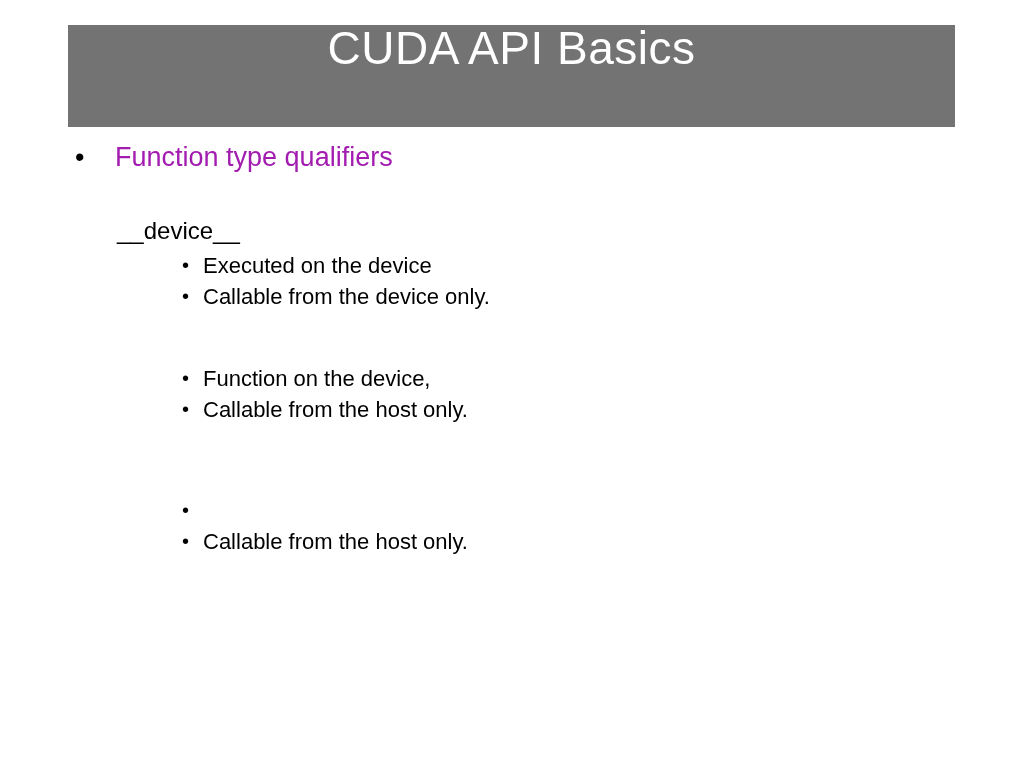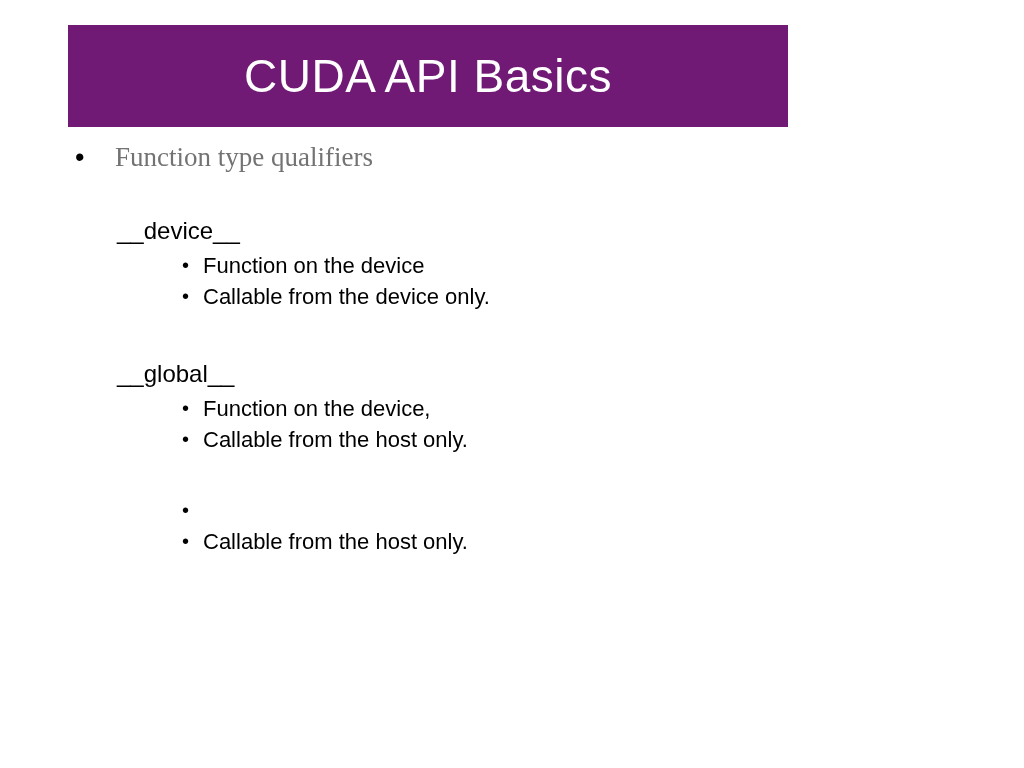--- a/index.html
+++ b/index.html
@@ -22,25 +22,25 @@
     width: 1024px;
     height: 768px;
     background: #ffffff;
   }
 
   
   .title-bar {
     position: absolute;
     left: 68px;
     top: 25px;
-    width: 720px;
+    width: 887px;
     height: 102px;
-    background: #701a75;
+    background: #737373;
     display: flex;
-    align-items: center;
+    align-items: flex-start;
     justify-content: center;
     box-sizing: border-box;
   }
   .title-text {
     color: #ffffff;
     font-family: "Liberation Sans", sans-serif;
     font-size: 46px;
     font-weight: 400;
     letter-spacing: 0.5px;
     line-height: 1;
@@ -71,24 +71,23 @@
     color: #000000;
     flex: 0 0 auto;
     text-align: left;
     padding-left: 5px;
     box-sizing: border-box;
   }
   .lvl1-text {
     font-size: 27px;
     line-height: 34px;
     font-weight: 400;
-    color: #737373;
+    color: #a21caf;
     white-space: nowrap;
     padding-left: 19px;
-    font-family: Liberation Serif, serif;
   }
 
   
   .group {
     position: absolute;
     left: 117px;
   }
   .group-g1 { top: 89px; }
   .group-g2 { top: 232px; }
   .group-g3 { top: 364px; }
@@ -143,31 +142,30 @@
     <div class="lvl1-row">
       <span class="lvl1-bullet">•</span>
       <span class="lvl1-text">Function type qualifiers</span>
     </div>
 
     <div class="group group-g1">
       <div class="group-heading">__device__</div>
       <div class="sub-list">
         <div class="sub-row">
           <span class="sub-bullet">•</span>
-          <span class="sub-text">Function on the device</span>
+          <span class="sub-text">Executed on the device</span>
         </div>
         <div class="sub-row">
           <span class="sub-bullet">•</span>
           <span class="sub-text">Callable from the device only.</span>
         </div>
       </div>
     </div>
 
     <div class="group group-g2">
-      <div class="group-heading">__global__</div>
       <div class="sub-list">
         <div class="sub-row">
           <span class="sub-bullet">•</span>
           <span class="sub-text">Function on the device,</span>
         </div>
         <div class="sub-row">
           <span class="sub-bullet">•</span>
           <span class="sub-text">Callable from the host only.</span>
         </div>
       </div>

